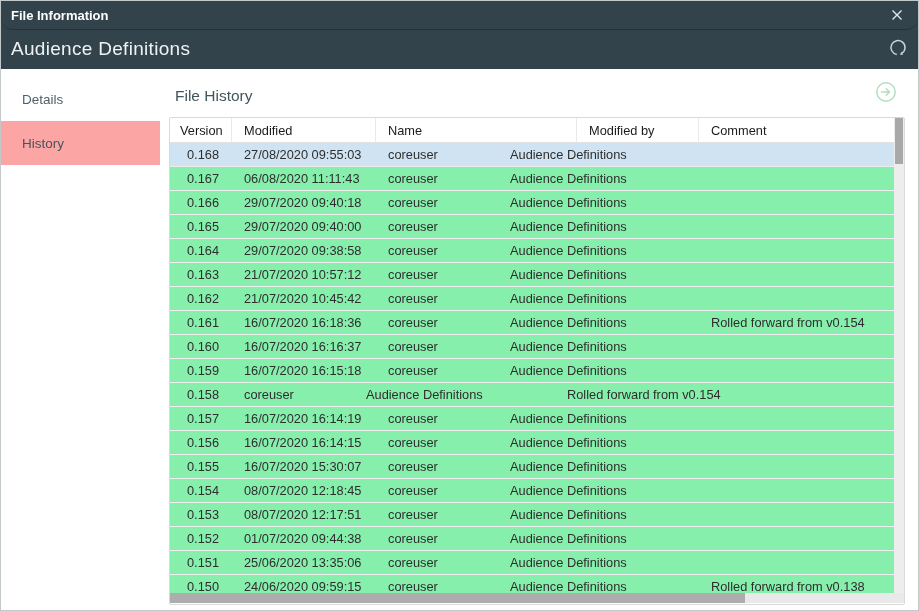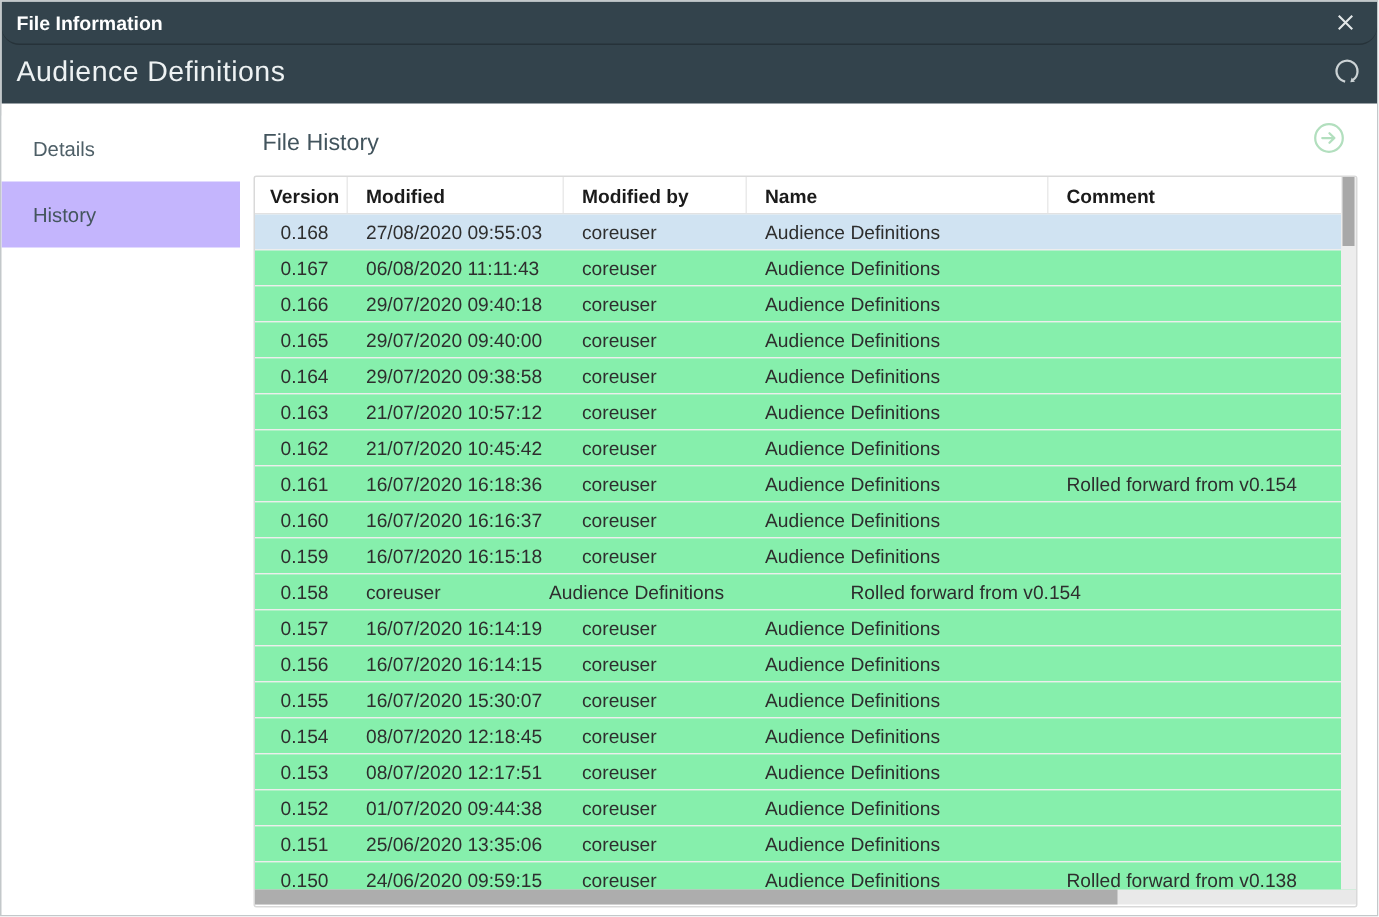--- a/index.html
+++ b/index.html
@@ -21,30 +21,30 @@
   .icon-btn { position:absolute; display:flex; align-items:center; justify-content:center;
               background:transparent; border:none; cursor:pointer; padding:0; }
   .close-btn { top:2px; right:8px; width:26px; height:26px; }
   .subtitlebar { position:relative; height:38px; display:flex; align-items:center; }
   .subtitle { margin-left:10px; font-size:19px; color:#eef2f3; letter-spacing:0.3px; }
   .refresh-btn { top:8px; right:9px; width:22px; height:22px; }
   
   .sidebar { position:absolute; top:76px; left:0; width:159px; }
   .side-item { height:44px; display:flex; align-items:center; padding-left:21px;
                font-size:13.5px; font-weight:500; color:#4e5f67; cursor:pointer; background:#fff; }
-  .side-item.selected { background:#c4b5fd; color:#44555d; }
+  .side-item.selected { background:#fca5a5; color:#44555d; }
   
   .section-title { position:absolute; top:86px; left:174px; font-size:15.5px; color:#42545d; }
   .forward-btn { top:81px; left:874px; width:22px; height:22px; }
   
   .table { position:absolute; top:116px; left:168px; width:736px; height:488px;
            border:1px solid #d9d9d9; border-radius:2px; background:#fff; overflow:hidden; }
   .thead { display:flex; height:25px; border-bottom:1px solid #e2e2e2; background:#fff; }
   .th { display:flex; align-items:center; padding-left:12px; height:100%;
-        font-size:12.8px; font-weight:700; color:#1b1b1b; border-right:1px solid #eaeaea; cursor:default; }
+        font-size:12.8px; font-weight:400; color:#1b1b1b; border-right:1px solid #eaeaea; cursor:default; }
   .th:last-child { border-right:none; }
   .tr { display:flex; height:24px; border-bottom:1px solid #ededed; background:#86efac; }
   .tr.selected { background:#d0e3f2; }
   .td { display:flex; align-items:center; padding-left:12px; font-size:12.8px; color:#2e2e2e;
         white-space:nowrap; overflow:hidden; }
   .c0 { width:62px; }
   .th.c0 { padding-left:10px; }
   .td.c0 { justify-content:flex-end; padding-left:12px; padding-right:13px; }
   .c1 { width:144px; }
   .c2 { width:122px; }
@@ -102,22 +102,22 @@
         <circle cx="11" cy="11" r="9.2" stroke="#b2dfbe" stroke-width="1.5" fill="none"></circle>
         <path d="M6.5 11 H14.2 M11.3 7.8 L14.6 11 L11.3 14.2" stroke="#b2dfbe" stroke-width="1.5" fill="none" stroke-linecap="round" stroke-linejoin="round"></path>
       </svg>
     </span>
   </button>
 
   <div class="table">
     <div class="thead">
       <div class="th c0">Version</div>
       <div class="th c1">Modified</div>
+      <div class="th c3">Name</div>
       <div class="th c2">Modified by</div>
-      <div class="th c3">Name</div>
       <div class="th c4">Comment</div>
     </div>
     <div class="tbody">
         <div class="tr selected">
           <div class="td c0">0.168</div>
           <div class="td c1">27/08/2020 09:55:03</div>
           <div class="td c2">coreuser</div>
           <div class="td c3">Audience Definitions</div>
           <div class="td c4"></div>
         </div>

